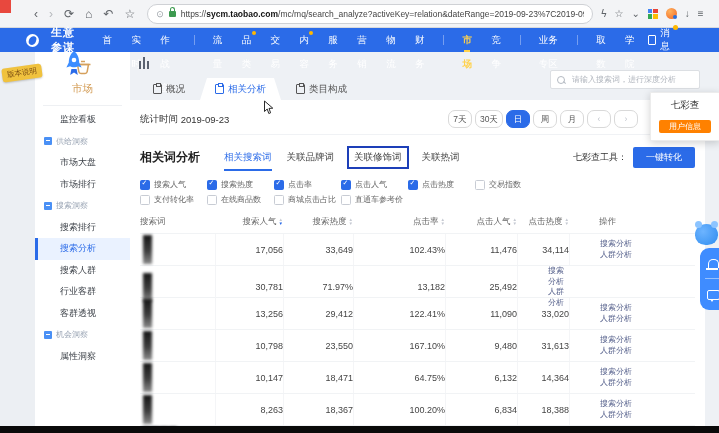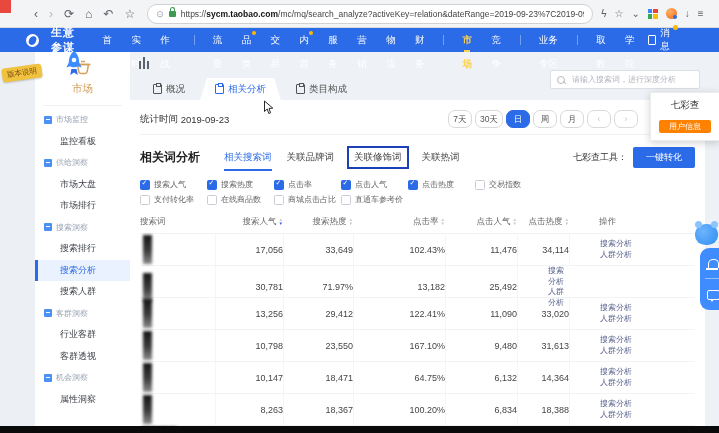--- a/index.html
+++ b/index.html
@@ -226,42 +226,34 @@
       <span>
         <svg width="18" height="16" viewBox="0 0 18 16">
           <path d="M7 1.5 h4" stroke="#d5a05c" stroke-width="1.5" fill="none"></path>
           <path d="M1.5 4.5 h15" stroke="#d5a05c" stroke-width="1.5" fill="none"></path>
           <path d="M3.5 4.5 h11 l-1.3 7.2 a2.2 2.2 0 0 1 -2.2 1.8 h-4 a2.2 2.2 0 0 1 -2.2 -1.8 z" stroke="#d5a05c" stroke-width="1.5" fill="none"></path>
         </svg>
       </span>
       <div class="mod-label">市场</div>
     </div>
     <div class="side-div"></div>
-    <div class="srow group">
-        <span class="docicon"></span>
-        <span>市场监控</span>
-      </div>
     <div class="srow item">监控看板</div>
     <div class="srow group">
         <span class="docicon"></span>
         <span>供给洞察</span>
       </div>
     <div class="srow item">市场大盘</div>
     <div class="srow item">市场排行</div>
     <div class="srow group">
         <span class="docicon"></span>
         <span>搜索洞察</span>
       </div>
     <div class="srow item">搜索排行</div>
     <div class="srow item active">搜索分析</div>
     <div class="srow item">搜索人群</div>
-    <div class="srow group">
-        <span class="docicon"></span>
-        <span>客群洞察</span>
-      </div>
     <div class="srow item">行业客群</div>
     <div class="srow item">客群透视</div>
     <div class="srow group">
         <span class="docicon"></span>
         <span>机会洞察</span>
       </div>
     <div class="srow item">属性洞察</div>
   </div>
 
   <div class="content">

